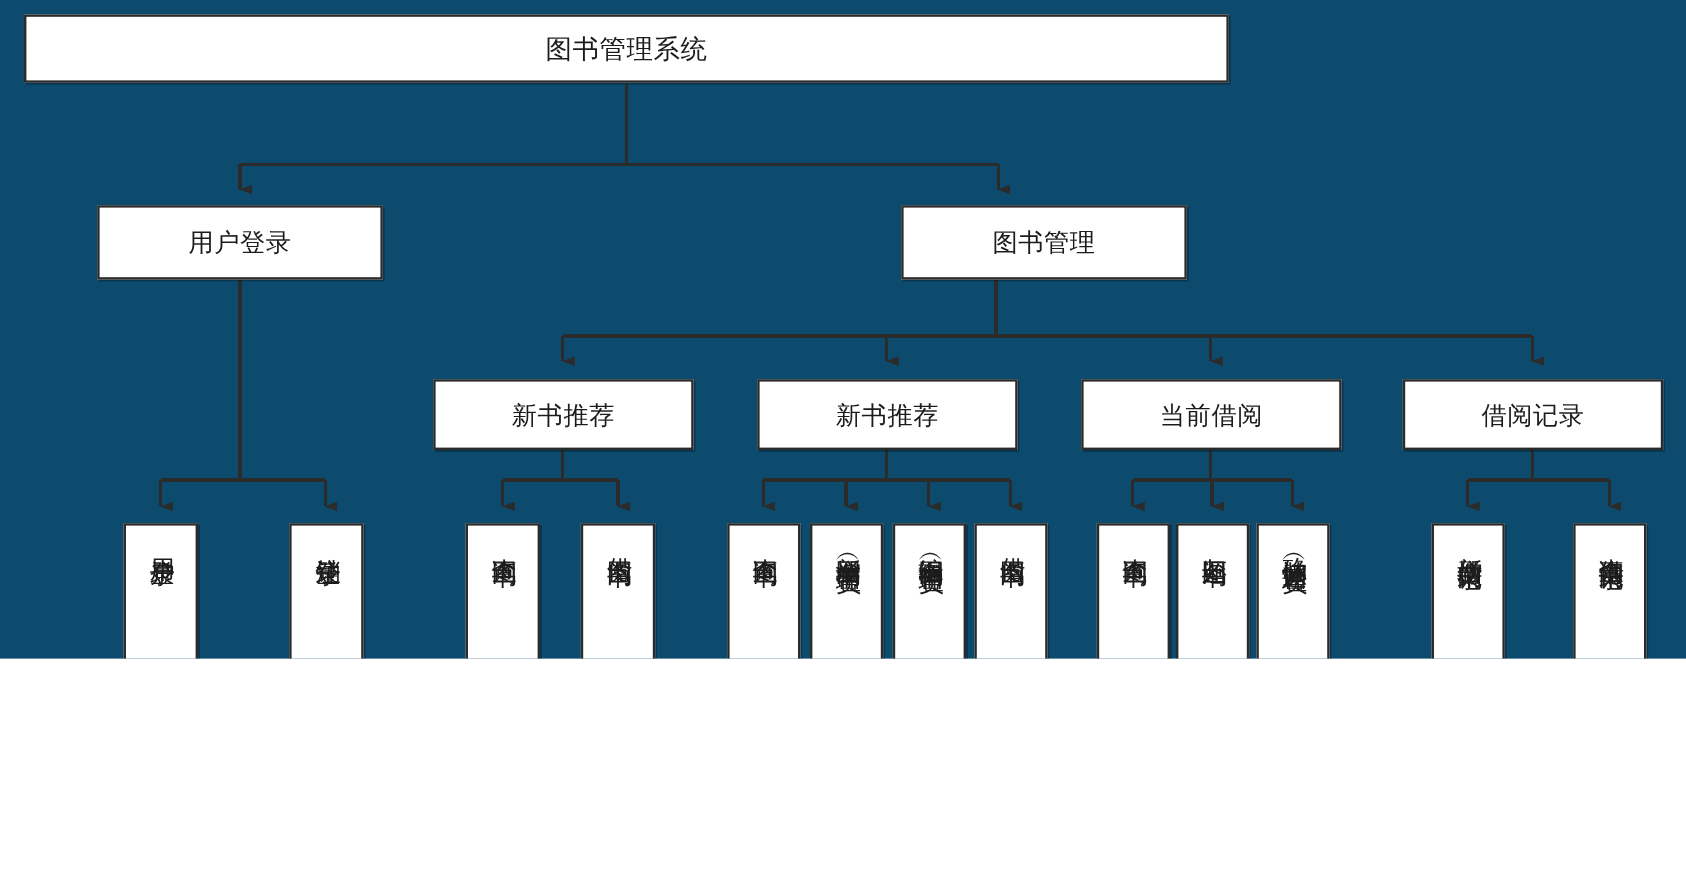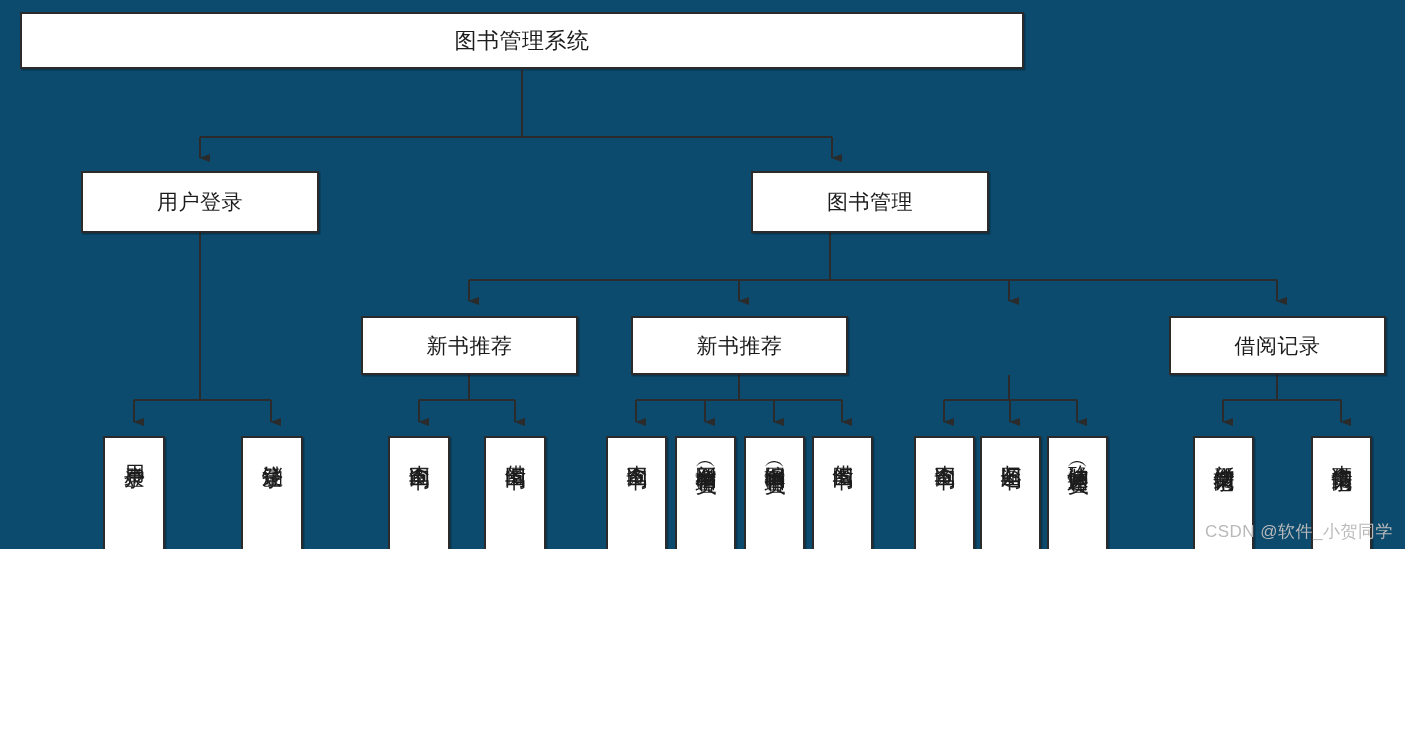--- a/index.html
+++ b/index.html
@@ -134,20 +134,23 @@
   <div class="node h" style="left:711px; top:171px; width:238px; height:62px;margin-left:40px;">
     <span>图书管理</span>
   </div>
 
   <div class="node h" style="left:361px; top:316px; width:217px; height:59px;">
     <span>新书推荐</span>
   </div>
   <div class="node h" style="left:631px; top:316px; width:217px; height:59px;">
     <span>新书推荐</span>
   </div>
+  <div class="node h" style="left:901px; top:316px; width:217px; height:59px;">
+    <span>当前借阅</span>
+  </div>
   <div class="node h" style="left:1169px; top:316px; width:217px; height:59px;text-align:right;">
     <span>借阅记录</span>
   </div>
 
   <div class="node v" style="left:103px; top:436px; width:62px; height:297px;">
     <span class="vtext">用户登录</span>
   </div>
   <div class="node v" style="left:241px; top:436px; width:62px; height:297px;">
     <span class="vtext">注销登录</span>
   </div>
@@ -182,15 +185,14 @@
     <span class="vtext">确认归还（管理员）</span>
   </div>
 
   <div class="node v" style="left:1193px; top:436px; width:61px; height:297px;">
     <span class="vtext">新增借阅记录</span>
   </div>
   <div class="node v" style="left:1311px; top:436px; width:61px; height:297px;">
     <span class="vtext">查询借阅记录</span>
   </div>
 
-  <div class="watermark">CSDN @软件_小贺同学</div>
 
 </div>
 
 </body></html>

